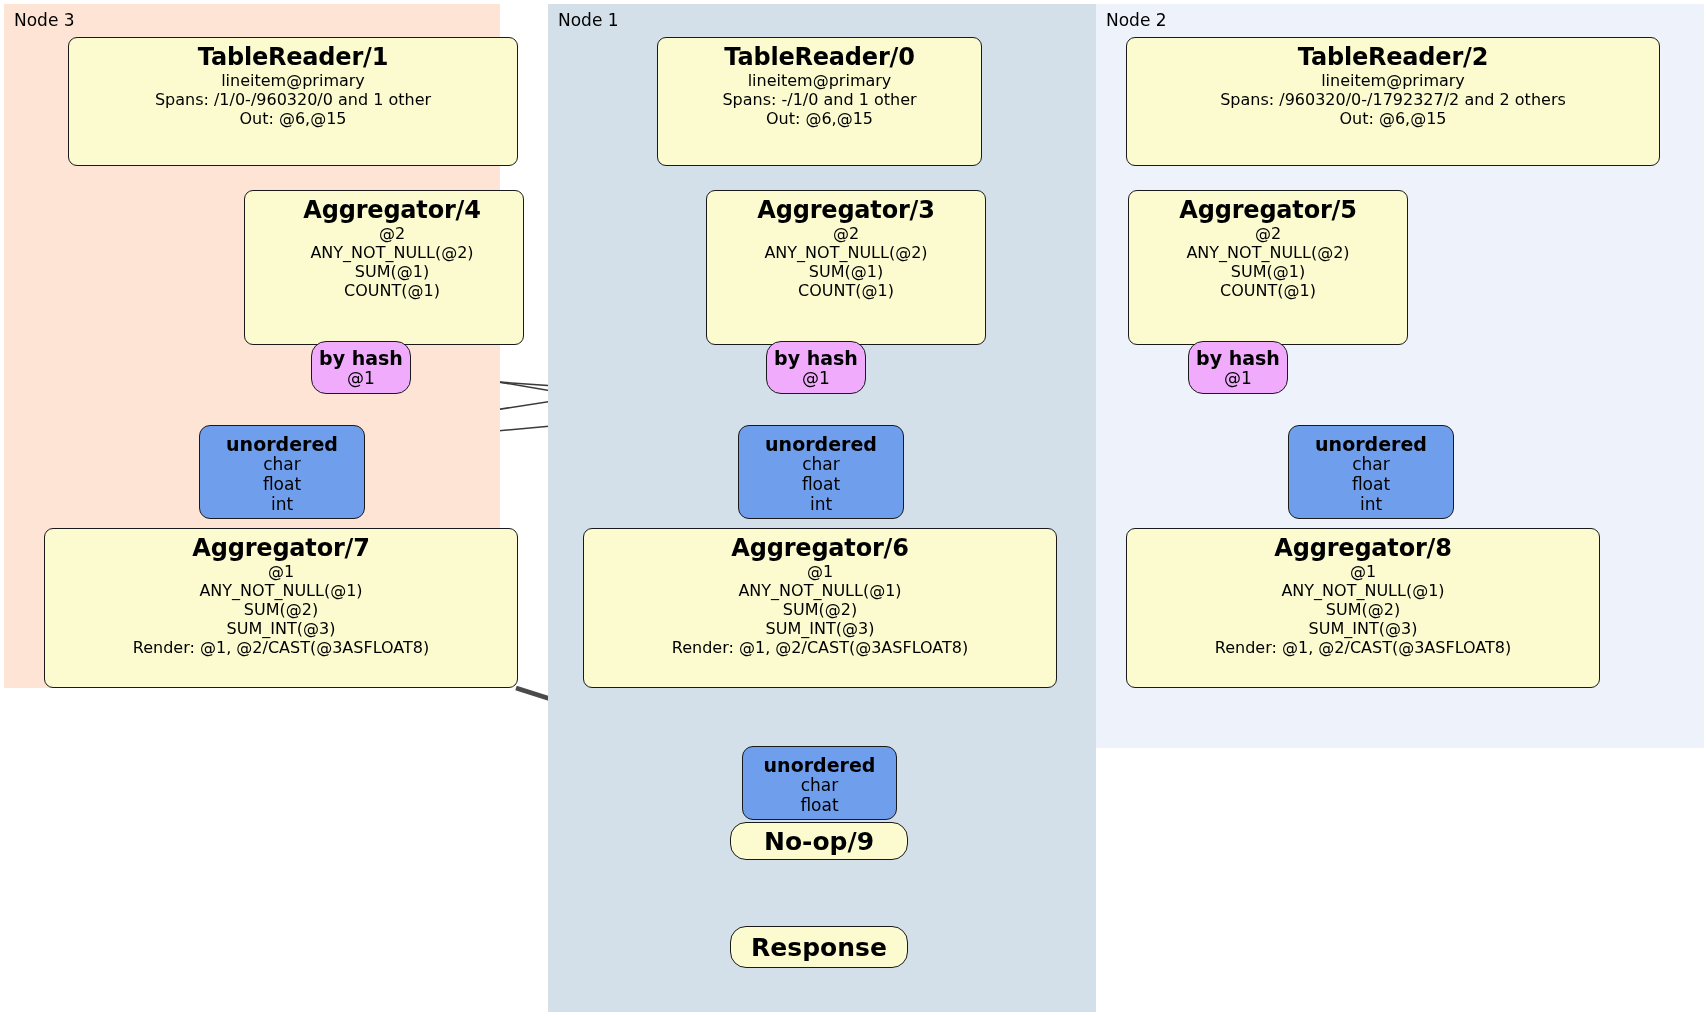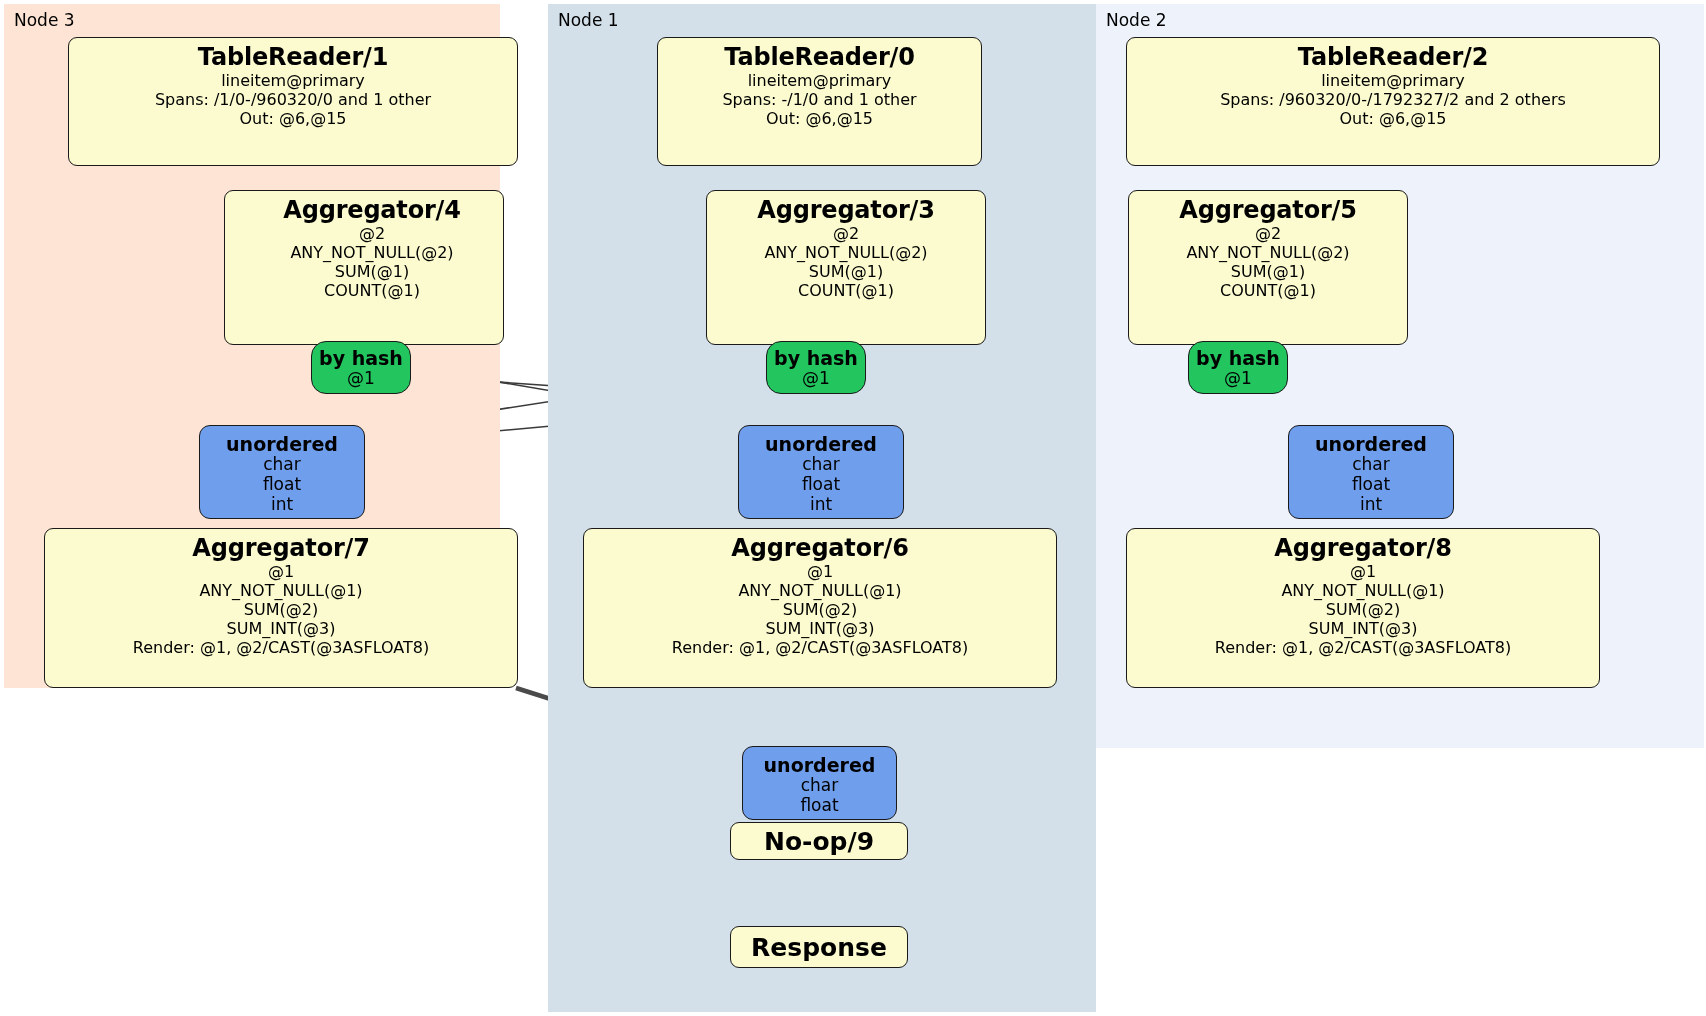--- a/index.html
+++ b/index.html
@@ -57,21 +57,21 @@
     display: block;
     margin-bottom: 1px;
   }
   .proc-line {
     font-size: 16px;
     display: block;
   }
   .router-box {
     position: absolute;
     box-sizing: border-box;
-    background: #22c55e;
+    background: #f0abfc;
     border: 1.6px solid #1a1a1a;
     border-radius: 15px;
     text-align: center;
     color: #000;
     padding-top: 6px;
     line-height: 1.12;
   }
   .router-title {
     font-weight: bold;
     font-size: 19px;
@@ -99,21 +99,21 @@
   }
   .sync-line {
     font-size: 17px;
     display: block;
   }
   .simple-box {
     position: absolute;
     box-sizing: border-box;
     background: #fbfbcf;
     border: 1.6px solid #1a1a1a;
-    border-radius: 9px;
+    border-radius: 16px;
     text-align: center;
     color: #000;
     font-weight: bold;
     font-size: 25px;
     display: flex;
     align-items: center;
     justify-content: center;
   }
   .z-top { z-index: 5; }
   .z-mid { z-index: 4; }
@@ -169,21 +169,21 @@
     <path d="M819,860 L819,926" stroke="#4a4a4a" stroke-width="4.6" fill="none" marker-end="url(#arrow-thick)"></path>
   </svg>
 
   <div class="proc-box z-mid" style="left:68px; top:37px; width:450px; height:129px;">
     <span class="proc-title">TableReader/1</span>
     <span class="proc-line">lineitem@primary</span>
     <span class="proc-line">Spans: /1/0-/960320/0 and 1 other</span>
     <span class="proc-line">Out: @6,@15</span>
   </div>
 
-  <div class="proc-box z-mid" style="left:224px; top:190px; width:280px; height:155px;padding-left:24px;">
+  <div class="proc-box z-mid" style="left:244px; top:190px; width:280px; height:155px;padding-left:24px;">
     <span class="proc-title">Aggregator/4</span>
     <span class="proc-line">@2</span>
     <span class="proc-line">ANY_NOT_NULL(@2)</span>
     <span class="proc-line">SUM(@1)</span>
     <span class="proc-line">COUNT(@1)</span>
   </div>
 
   <div class="router-box z-top" style="left:311px; top:341px; width:100px; height:53px;">
     <span class="router-title">by hash</span>
     <span class="router-line">@1</span>

